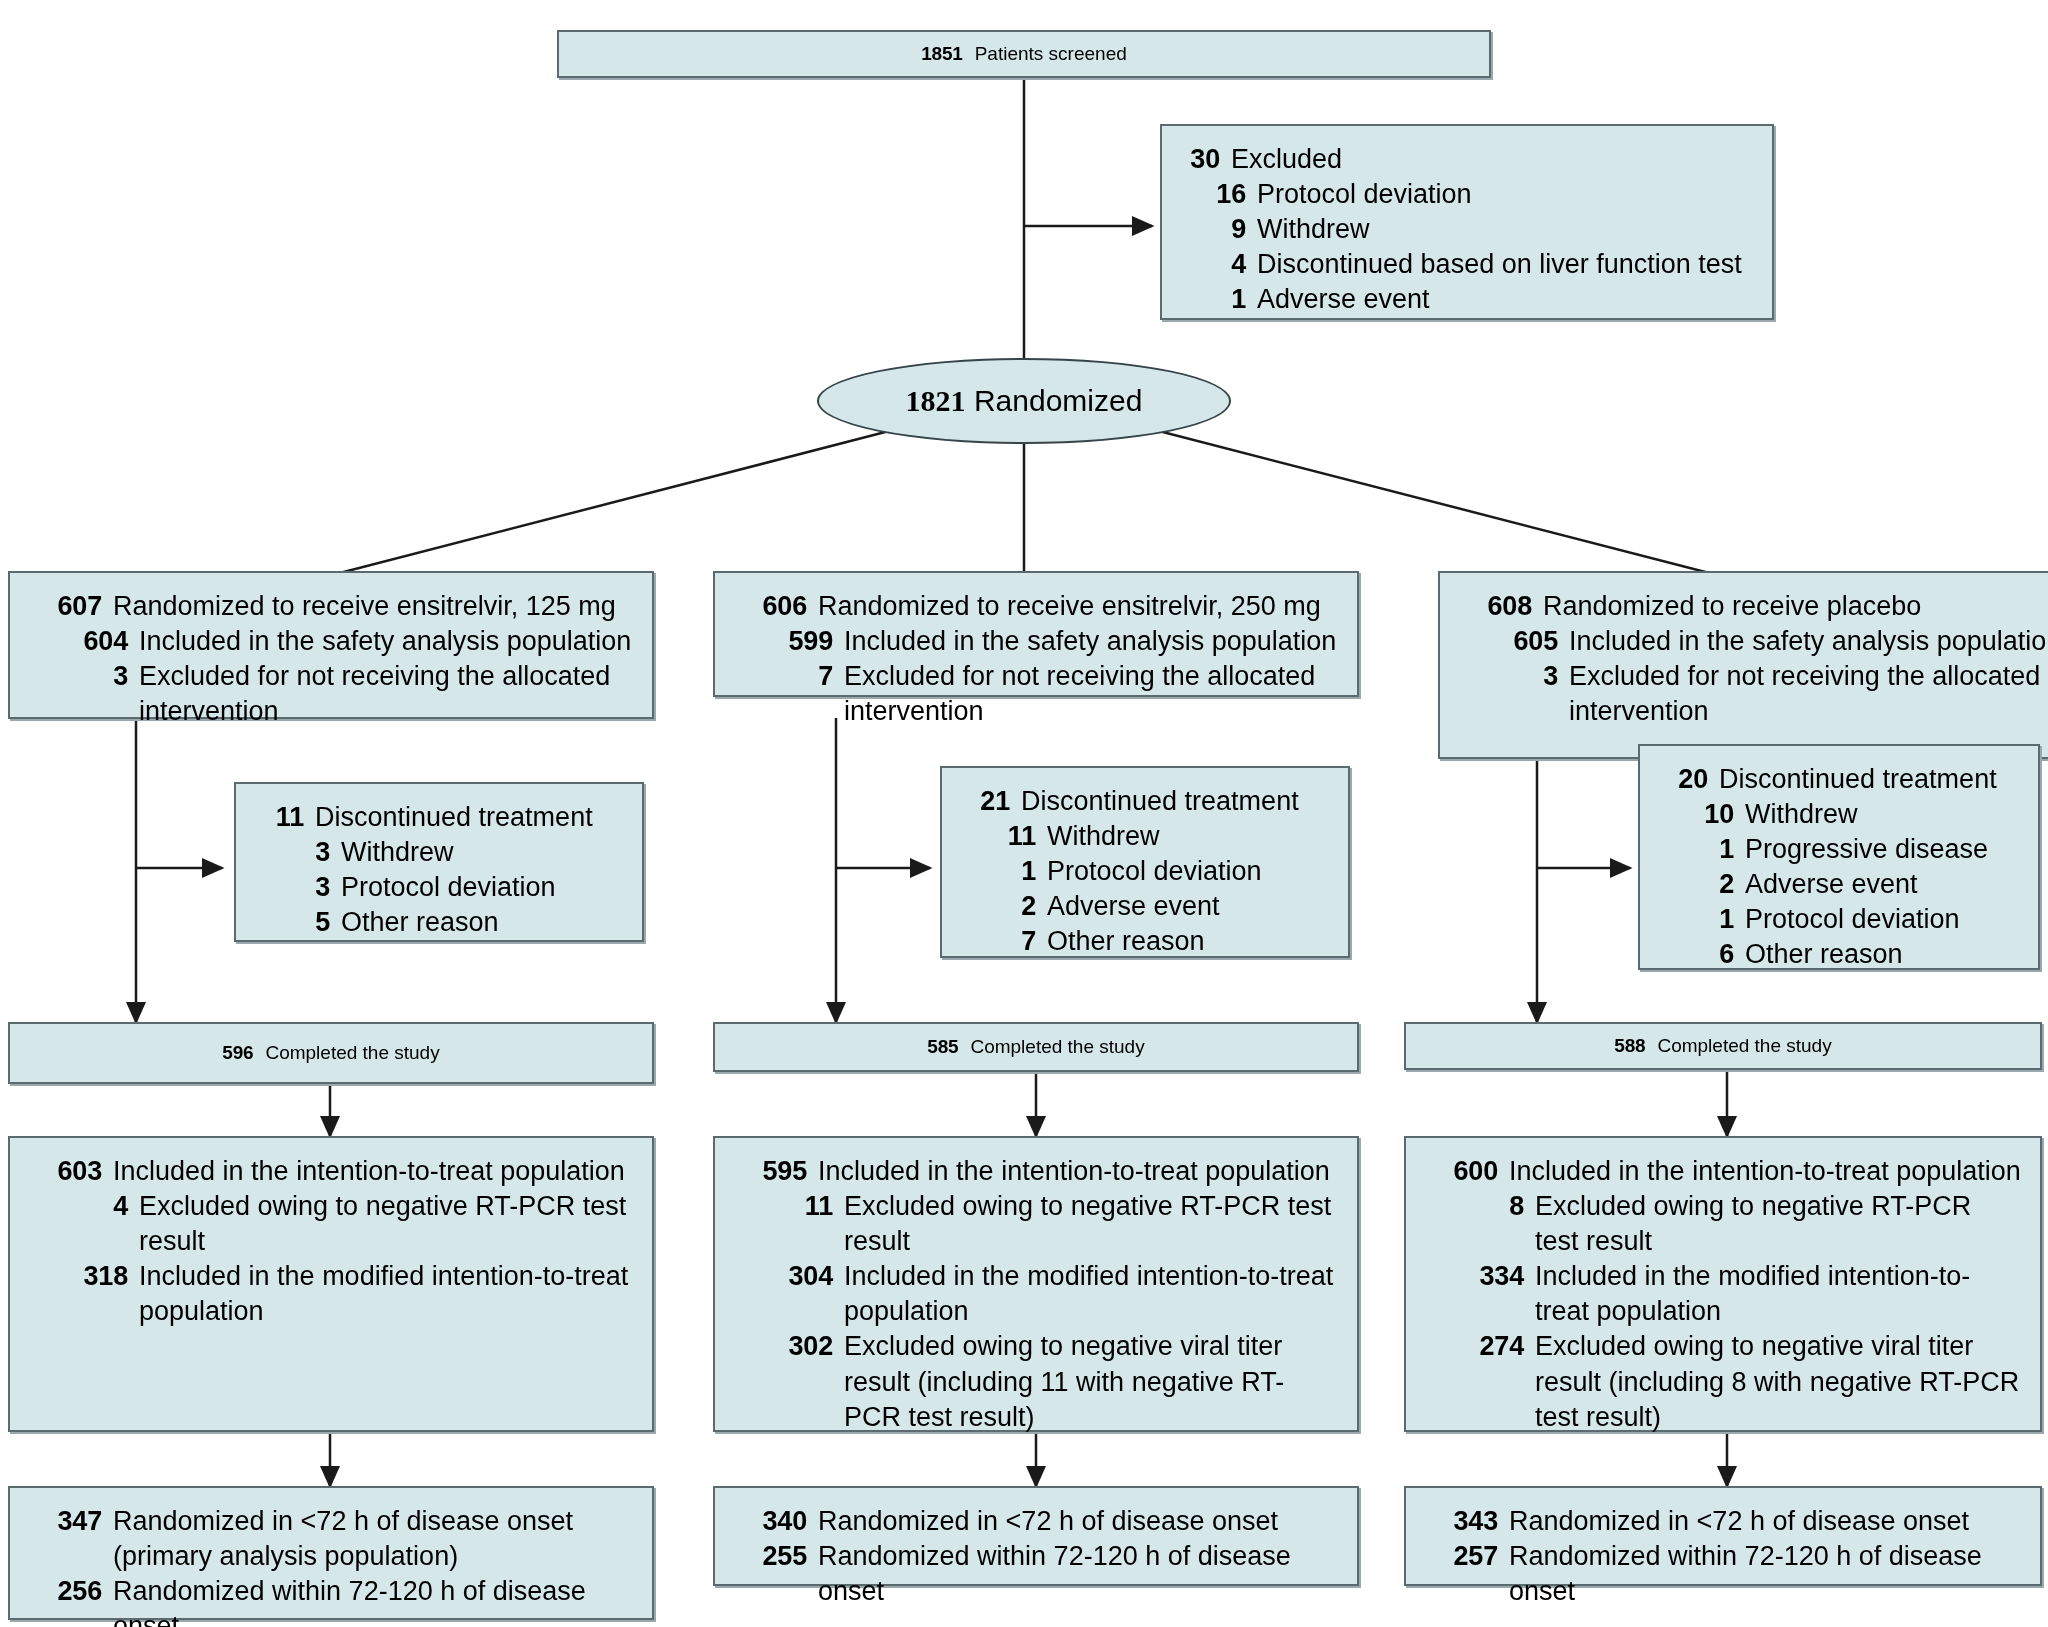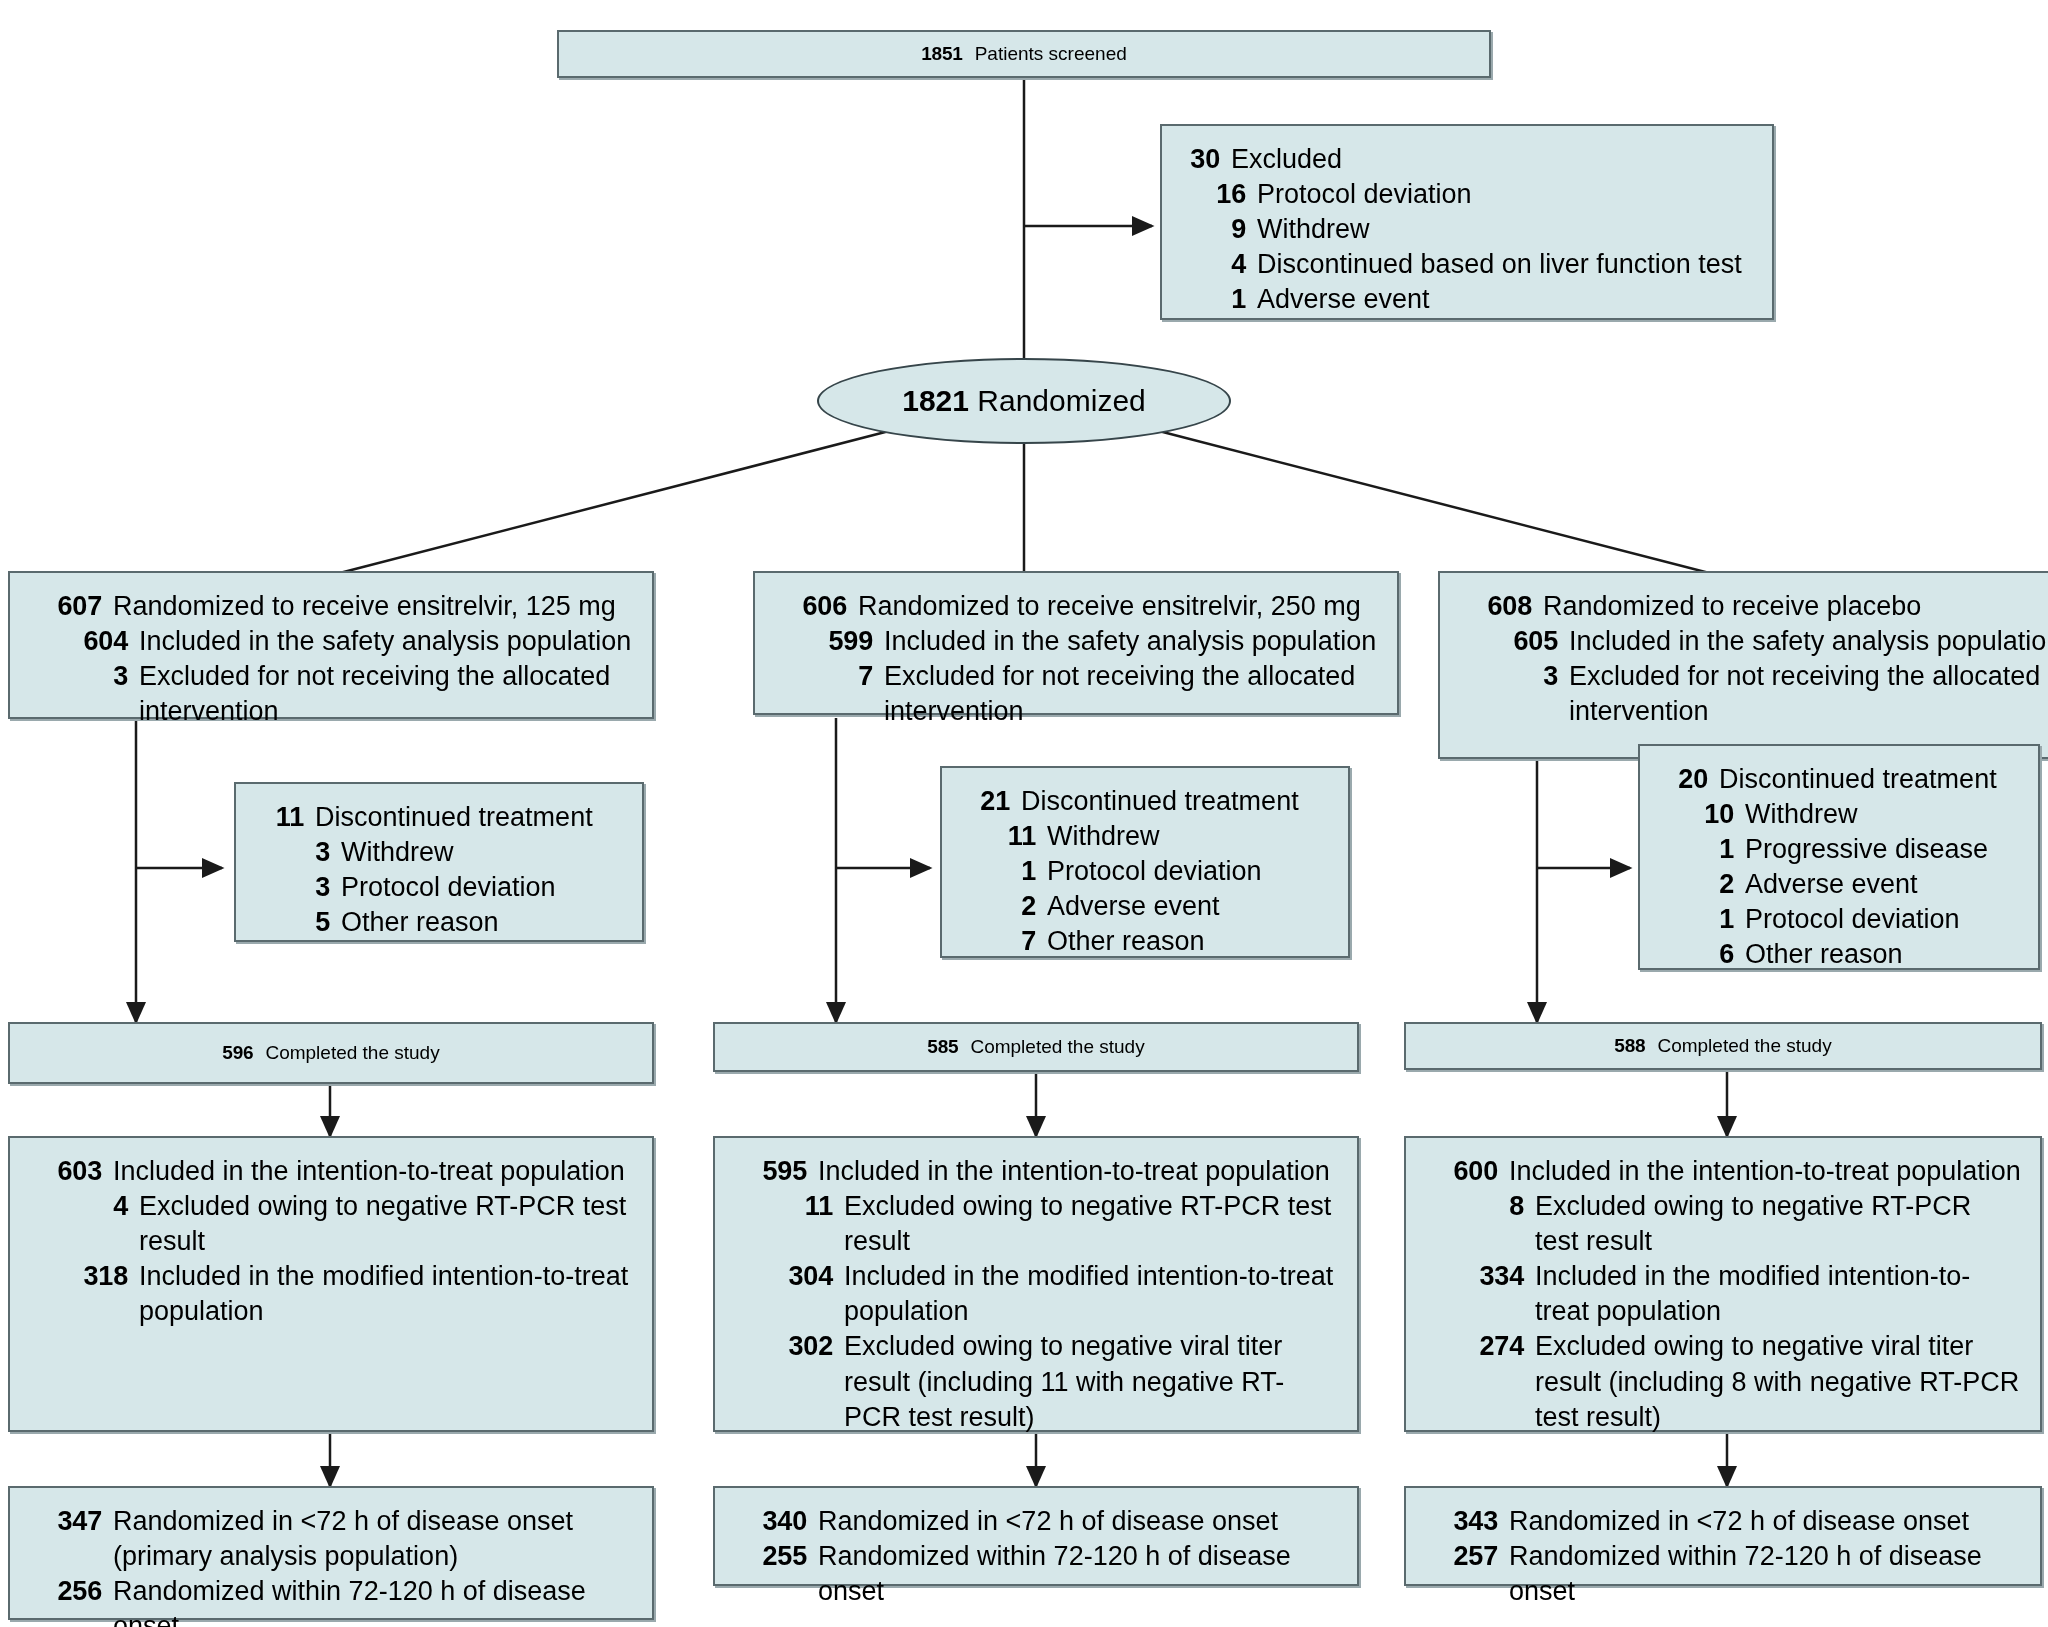--- a/index.html
+++ b/index.html
@@ -77,21 +77,21 @@
   }
   .ind0 { margin-left: 0px; }
   .ind1 { margin-left: 26px; }
   .w-lg .num { width: 74px; }
   .w-sm .num { width: 50px; }
   .w-xs .num { width: 40px; }
   .ellipse-text {
     font-size: 30px;
     white-space: nowrap;
   }
-  .ellipse-text b { font-weight: bold; }
+  .ellipse-text b { font-weight: bold; font-family: Liberation Serif, serif; }
   .center-line {
     display: flex;
     justify-content: center;
     font-size: 19px;
   }
   .center-line .num { width: auto; padding-right: 12px; }
 </style>
 </head>
 <body>
 
@@ -241,21 +241,21 @@
         <span class="num">347</span>
         <span class="txt">Randomized in &lt;72 h of disease onset (primary analysis population)</span>
       </div>
       <div class="row ind0 wrapy">
         <span class="num">256</span>
         <span class="txt">Randomized within 72-120 h of disease onset</span>
       </div>
     </div>
   </div>
 
-  <div class="node w-lg" style="left:753px; top:571px; width:646px; height:144px;">
+  <div class="node w-lg" style="left:713px; top:571px; width:646px; height:126px;">
     <div class="lines-wrap">
       <div class="row ind0">
         <span class="num">606</span>
         <span class="txt">Randomized to receive ensitrelvir, 250 mg</span>
       </div>
       <div class="row ind1">
         <span class="num">599</span>
         <span class="txt">Included in the safety analysis population</span>
       </div>
       <div class="row ind1 wrapy">

